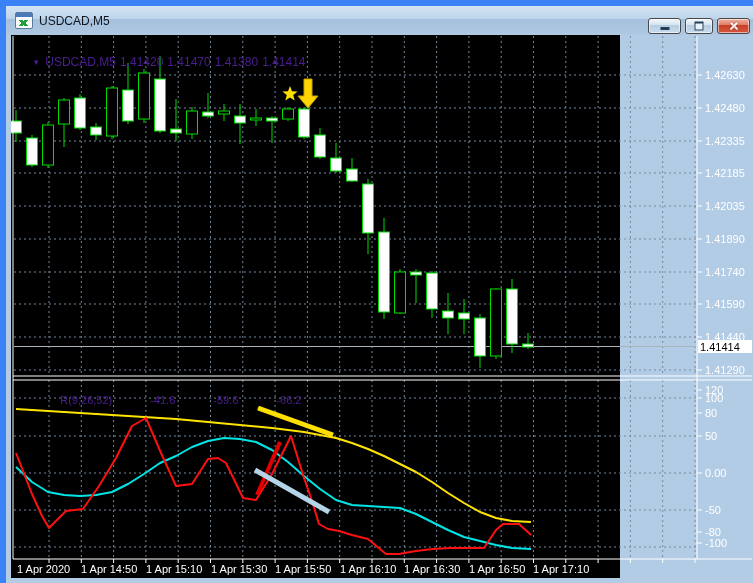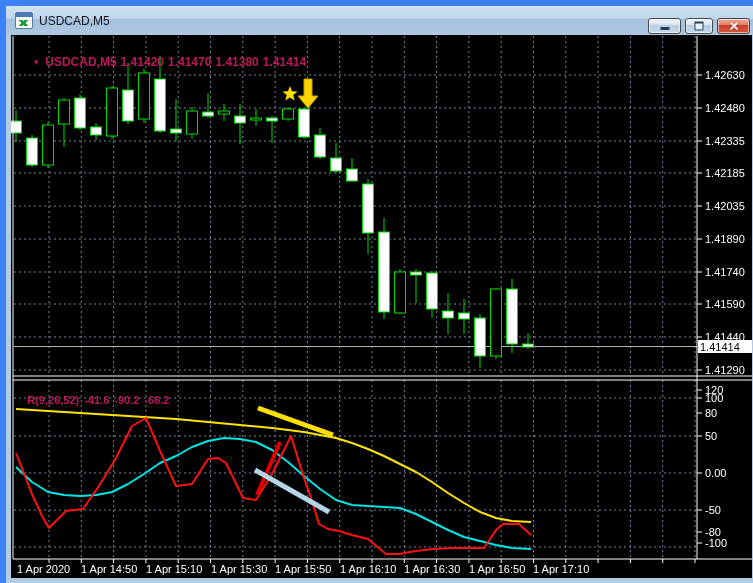--- a/index.html
+++ b/index.html
@@ -15,28 +15,28 @@
   .win-buttons{position:absolute;right:7px;top:12px;display:flex;gap:4px;}
   .win-btn{height:14px;border:1px solid #48484a;border-radius:3px;position:relative;
     background:linear-gradient(#f4f8fc,#d3e2ef 45%,#b7cde2 46%,#cadcee);box-shadow:inset 0 0 0 1px rgba(255,255,255,.55);}
   .win-btn.minimize{width:31px;} .win-btn.restore{width:26px;} 
   .win-btn.close{width:31px;background:linear-gradient(#f0b0a0,#e07a62 45%,#c7402a 46%,#d4583c);}
   .glyph-min{position:absolute;left:50%;bottom:3px;transform:translateX(-50%);width:9px;height:3px;background:#243c54;}
   .glyph-restore{position:absolute;left:50%;top:50%;transform:translate(-50%,-50%);width:7px;height:6px;border:1px solid #243c54;border-top-width:2px;background:#e8f2fa;}
   .glyph-close{position:absolute;left:50%;top:50%;width:12px;height:12px;transform:translate(-50%,-50%);}
   .glyph-close::before,.glyph-close::after{content:"";position:absolute;left:1px;top:5px;width:10px;height:2.4px;background:#fff;border-radius:1px;box-shadow:0 0 1px #7a1a08;}
   .glyph-close::before{transform:rotate(45deg);} .glyph-close::after{transform:rotate(-45deg);}
-  .content{position:absolute;left:5px;top:29px;width:741px;height:543px;background:#000;}
+  .content{position:absolute;left:5px;top:29px;width:609px;height:543px;background:#000;}
   svg{display:block;}
-  .overlay{position:absolute;color:#be185d;white-space:pre;font-weight:bold;}
+  .overlay{position:absolute;color:#4c1d95;white-space:pre;}
   .quote-header{left:13px;top:35px;font-size:12px;}
   .quote-header .marker{font-size:8px;vertical-align:1px;margin-right:5px;}
   .quote-header span{margin-right:4px;}
   .ind-header{left:9px;top:376px;font-size:11px;}
-  .ind-header span{margin-right:5px;}
+  .ind-header span{margin-right:5px;margin-left:33px;}
 </style>
 </head>
 <body>
 
 <div class="window">
   <div class="titlebar">
     <div class="app-icon">
         <div class="bar"></div>
         <div class="zig"></div>
       </div>
@@ -262,15 +262,15 @@
         <rect x="692" y="334" width="54" height="13" fill="#ffffff"></rect>
         <text x="694" y="345" fill="#000000" font-size="11" font-family="'Liberation Sans',sans-serif" text-anchor="start">1.41414</text>
       </svg>
   </div>
 
   <div class="overlay quote-header">
     <span class="marker">▼</span><span>USDCAD,M5</span><span>1.41420</span><span>1.41470</span><span>1.41380</span><span>1.41414</span>
   </div>
 
   <div class="overlay ind-header">
-    <span>R(9,26,52)</span><span>-41.6</span><span>-90.2</span><span>-66.2</span>
+    <span>R(9,26,52)</span><span>-41.6</span><span>-59.6</span><span>-66.2</span>
   </div>
 </div>
 
 </body></html>

